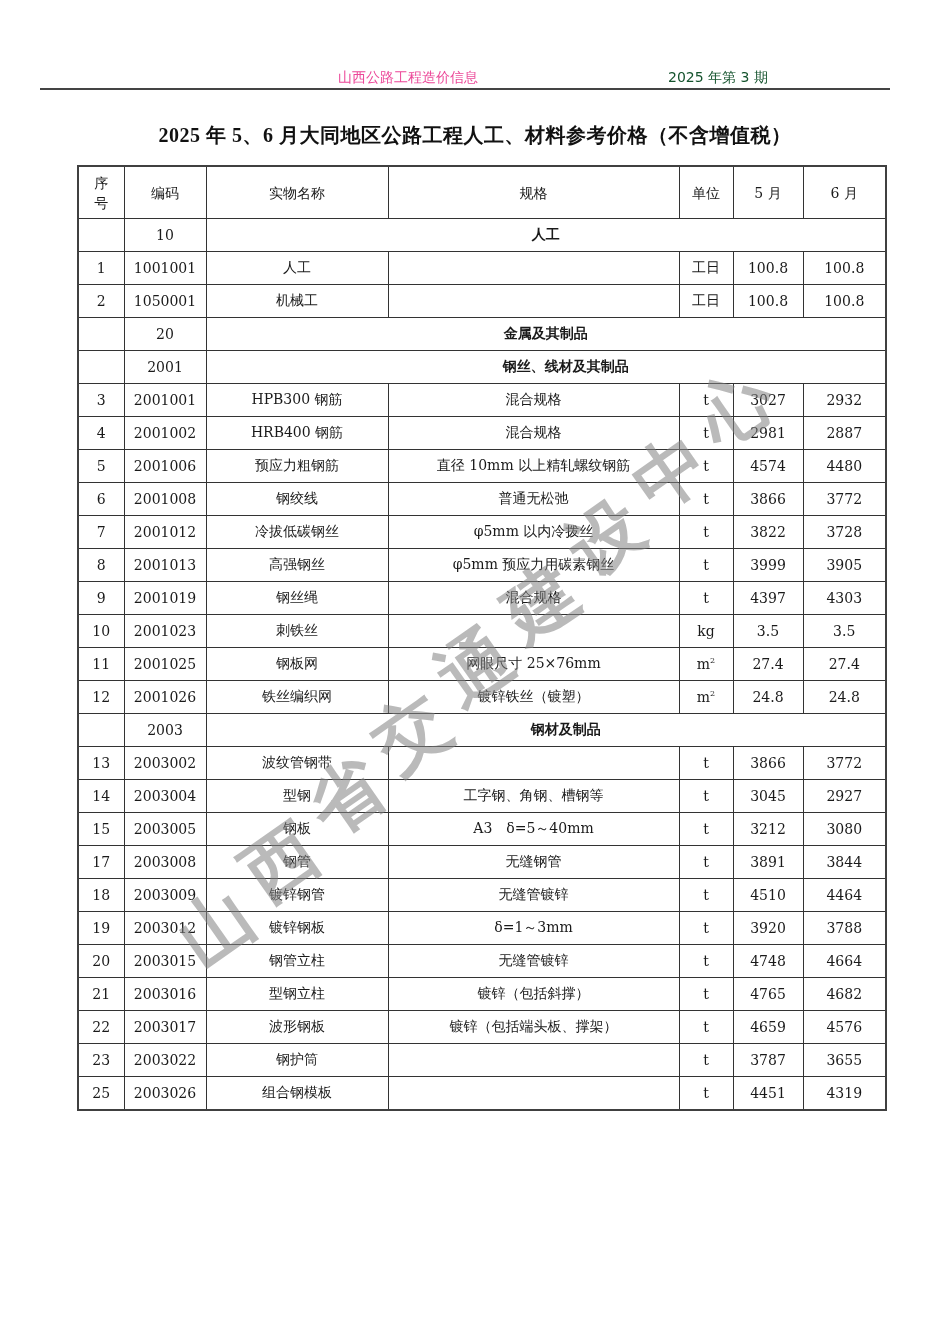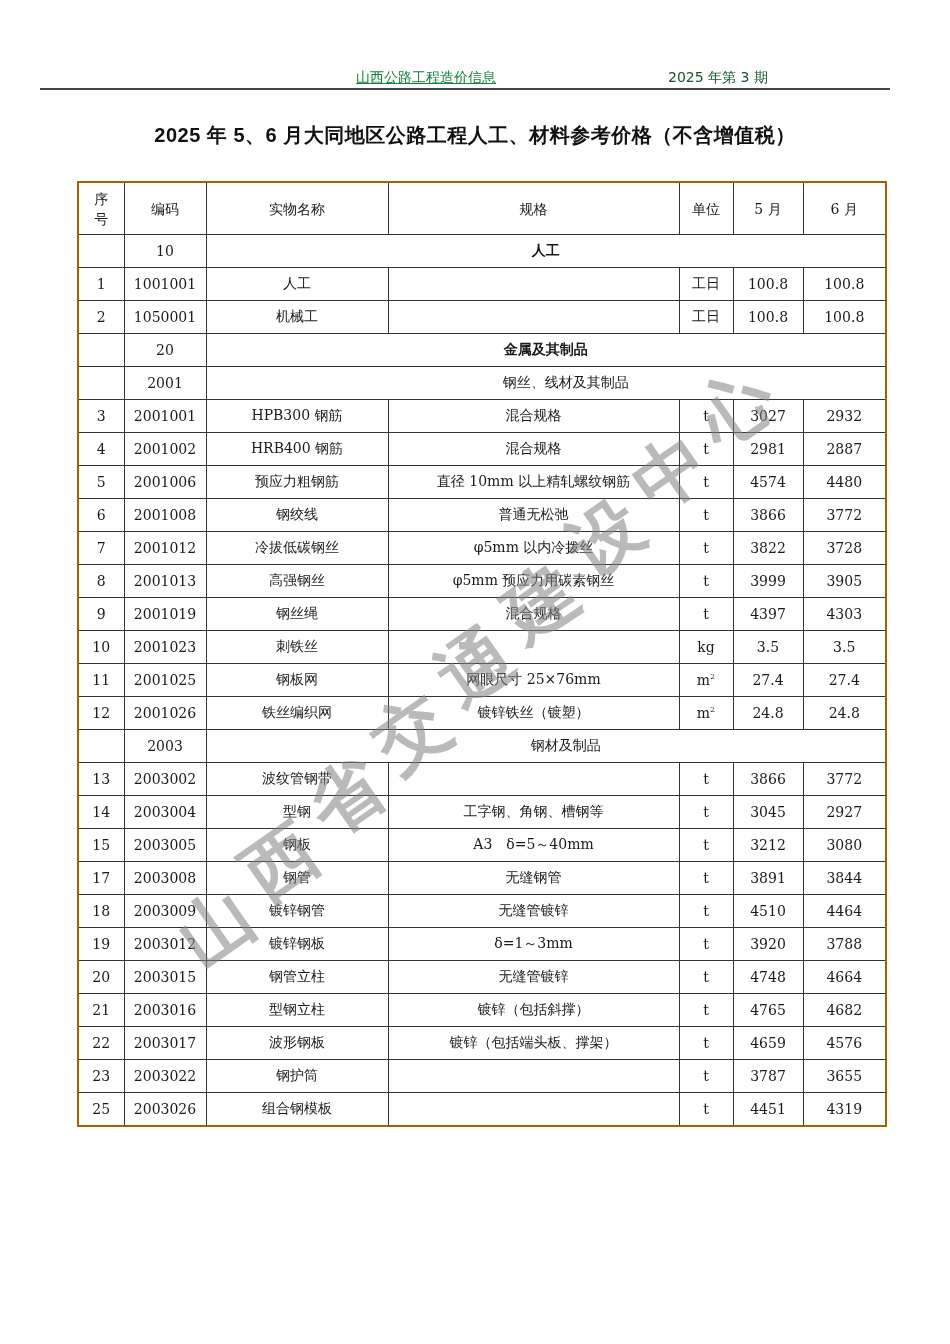--- a/index.html
+++ b/index.html
@@ -1,31 +1,31 @@
 <!DOCTYPE html>
 <html><head>
   <meta charset="utf-8">
   <style>
     html, body { margin: 0; padding: 0; background: #ffffff; }
     body { width: 950px; height: 1344px; position: relative; overflow: hidden;
            font-family: "DejaVu Serif", "Liberation Serif", serif; color: #1a1a1a; }
     .page-header { position: absolute; left: 40px; top: 66px; width: 850px; height: 22px;
                    border-bottom: 2px solid #444; font-family: "DejaVu Sans", "Liberation Sans", sans-serif; font-size: 14px; }
-    .page-header .pub { position: absolute; left: 316px; top: 3px; letter-spacing: 0px; color: #15803d; text-decoration: underline; }
+    .page-header .pub { position: absolute; left: 298px; top: 3px; letter-spacing: 0px; color: #ec4899; }
     .page-header .issue { position: absolute; left: 628px; top: 3px; color: #14532d; }
     .doc-title { position: absolute; left: 0; top: 122px; width: 950px; text-align: center;
-                 font-family: Liberation Sans, sans-serif; font-weight: bold; font-size: 20px; letter-spacing: 0.5px; color: #111; }
+                 font-family: Liberation Serif, serif; font-weight: bold; font-size: 20px; letter-spacing: 0.5px; color: #111; }
     table.price-table { position: absolute; left: 77px; top: 165px; border-collapse: collapse;
-                        table-layout: fixed; width: 808px; border: 2px solid #a16207; margin-top: 16px; }
+                        table-layout: fixed; width: 808px; border: 2px solid #404040; }
     table.price-table td, table.price-table th { border: 1px solid #333; text-align: center; vertical-align: middle;
                         font-size: 14px; font-weight: normal; padding: 0; height: 32px; overflow: hidden; white-space: nowrap; }
     table.price-table thead th { height: 51px; line-height: 22px; }
     .th-seq { line-height: 20px !important; }
     tr.cat-row td.cat-name { font-weight: bold; font-family: "DejaVu Sans", "Liberation Sans", sans-serif; font-size: 14px; }
-    tr.subcat-row td.cat-name { font-weight: normal; padding-left: 40px; }
+    tr.subcat-row td.cat-name { font-weight: bold; padding-left: 40px; }
     sup.sq { font-size: 8px; vertical-align: 6px; }
     .watermark { position: absolute; left: 170px; top: 360px; width: 620px; height: 620px; pointer-events: none; z-index: 5; }
     .watermark span { position: absolute; font-family: "DejaVu Serif", serif; font-weight: bold; font-size: 72px;
                       color: rgba(130,130,130,0.55); transform: rotate(-35deg); }
   </style>
 </head>
 <body>
 
 <div class="page-header">
   <span class="pub">山西公路工程造价信息</span>

